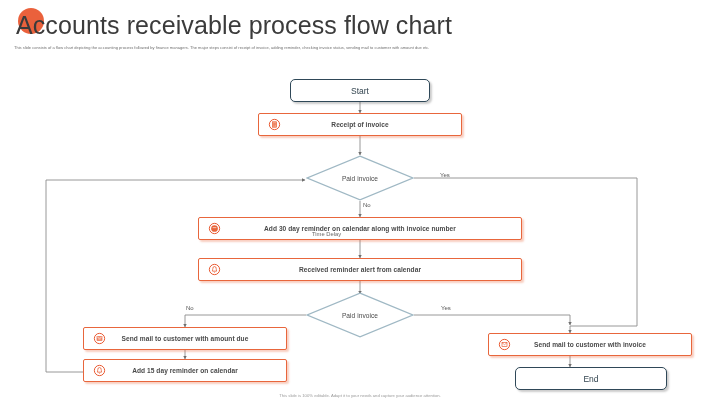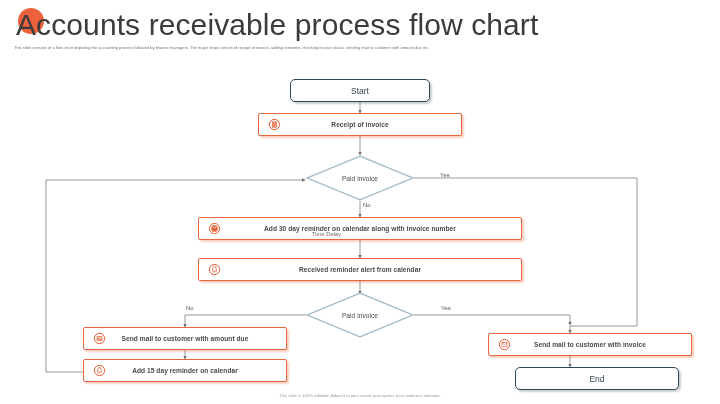--- a/index.html
+++ b/index.html
@@ -29,21 +29,21 @@
     width: 26px;
     height: 26px;
     border-radius: 50%;
     background: #E8542B;
     opacity: 0.92;
   }
   #page-title {
     position: absolute;
     left: 16px;
     top: 10px;
-    font-size: 30px;
+    font-size: 25px;
     line-height: 30px;
     font-weight: 400;
     color: #3b3b3b;
     letter-spacing: 0.1px;
     white-space: nowrap;
   }
   #page-subtitle {
     position: absolute;
     left: 14px;
     top: 45px;
@@ -275,20 +275,20 @@
 
     <div class="node node-process" style="left:488px; top:271px; width:204px; height:23px;">
       <svg class="node-icon" viewBox="0 0 24 24">
         <circle cx="12" cy="12" r="9.5" fill="none" stroke="#E8542B" stroke-width="1.8"></circle>
         <rect x="7.4" y="8.6" width="9.2" height="6.8" fill="#ffffff" stroke="#E8542B" stroke-width="1.2"></rect>
         <path d="M7.4,8.6 L12,12.4 L16.6,8.6" fill="none" stroke="#E8542B" stroke-width="1"></path>
       </svg>
       <span class="node-label">Send mail to customer with invoice</span>
     </div>
 
-    <div class="node node-terminal" style="left:515px; top:305px; width:164px; height:23px;">
+    <div class="node node-terminal" style="left:515px; top:305px; width:152px; height:23px;">
       <span class="node-label">End</span>
     </div>
 
   </div>
 
   <div id="footer-note">This slide is 100% editable. Adapt it to your needs and capture your audience attention.</div>
 </div>
 
 </body></html>

